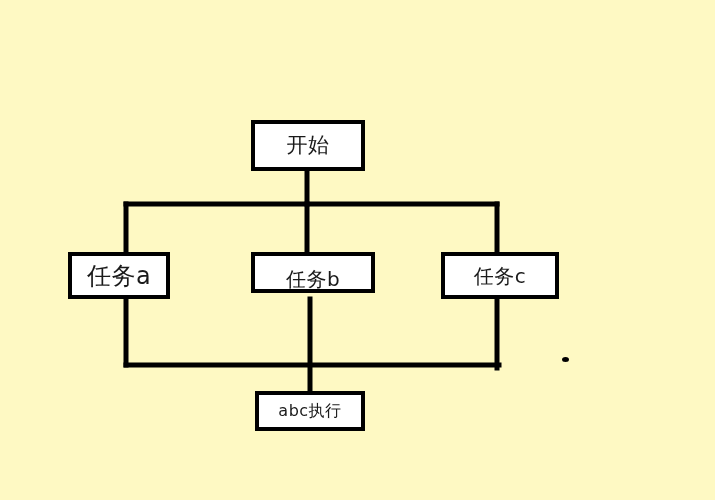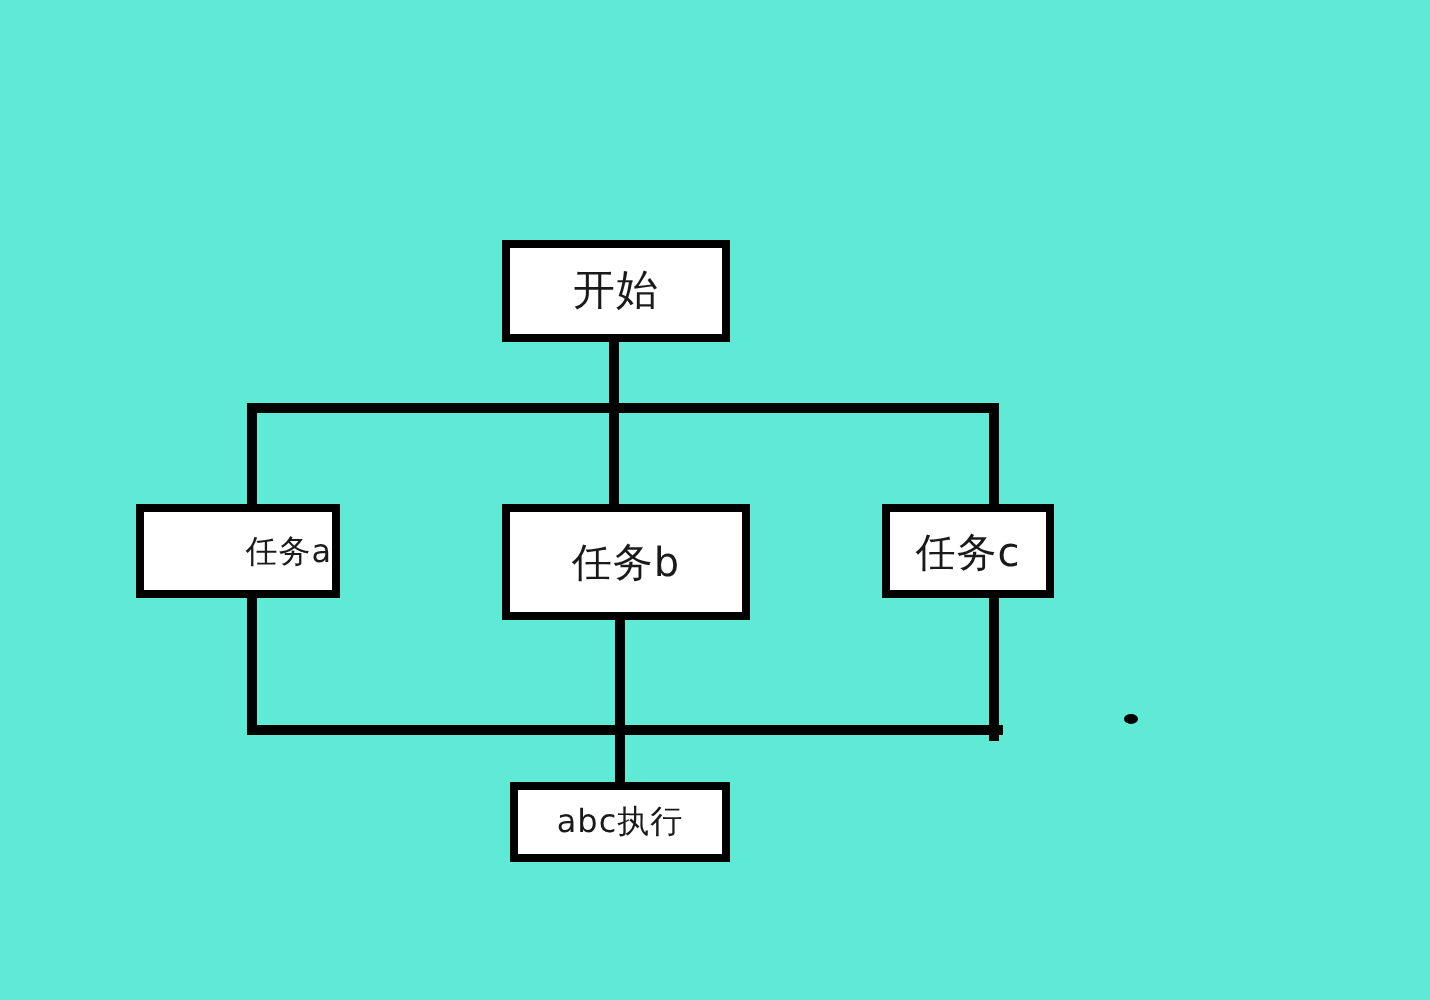--- a/index.html
+++ b/index.html
@@ -10,21 +10,21 @@
     width: 715px;
     height: 500px;
     background: #ffffff;
     font-family: "DejaVu Sans", "Liberation Sans", sans-serif;
     overflow: hidden;
   }
   #canvas {
     position: relative;
     width: 715px;
     height: 500px;
-    background: #5eead4;
+    background: #fef9c3;
   }
   svg.edges {
     position: absolute;
     left: 0;
     top: 0;
     width: 715px;
     height: 500px;
   }
   .node {
     position: absolute;
@@ -48,34 +48,34 @@
     top: 120px;
     width: 114px;
     height: 51px;
     font-size: 21px;
   }
   #node-task-a {
     left: 68px;
     top: 252px;
     width: 102px;
     height: 47px;
-    font-size: 16px;
-    justify-content: flex-end;
+    font-size: 24px;
   }
   #node-task-b {
     left: 251px;
     top: 252px;
     width: 124px;
-    height: 58px;
+    height: 41px;
     font-size: 20px;
+    align-items: flex-end;
   }
   #node-task-c {
     left: 441px;
     top: 252px;
-    width: 86px;
+    width: 118px;
     height: 47px;
     font-size: 20px;
   }
   #node-exec {
     left: 255px;
     top: 391px;
     width: 110px;
     height: 40px;
     font-size: 16px;
   }

